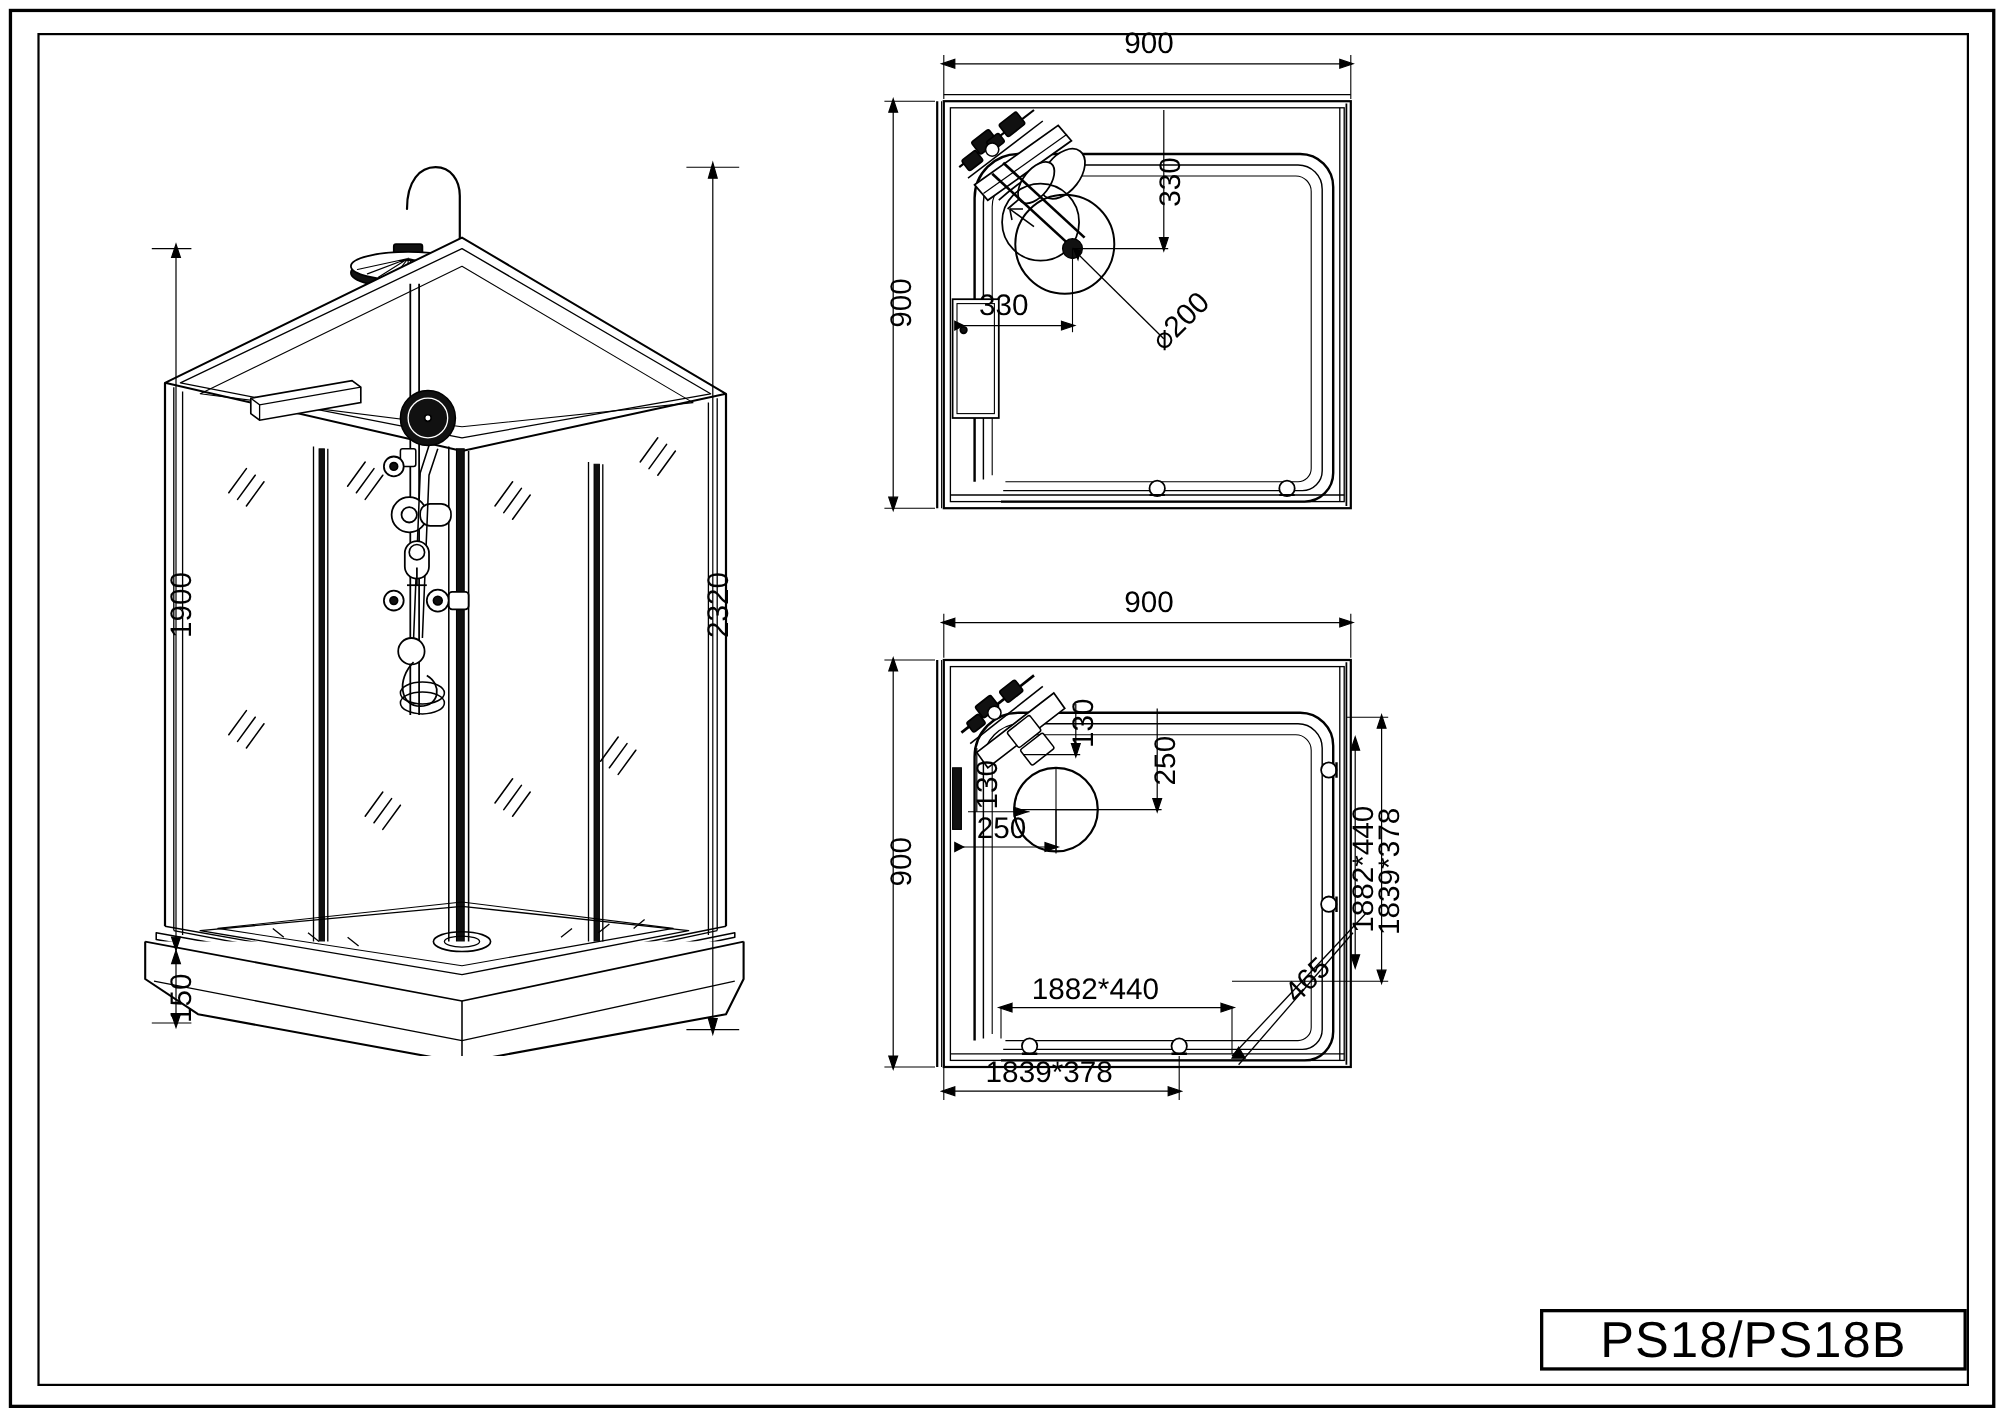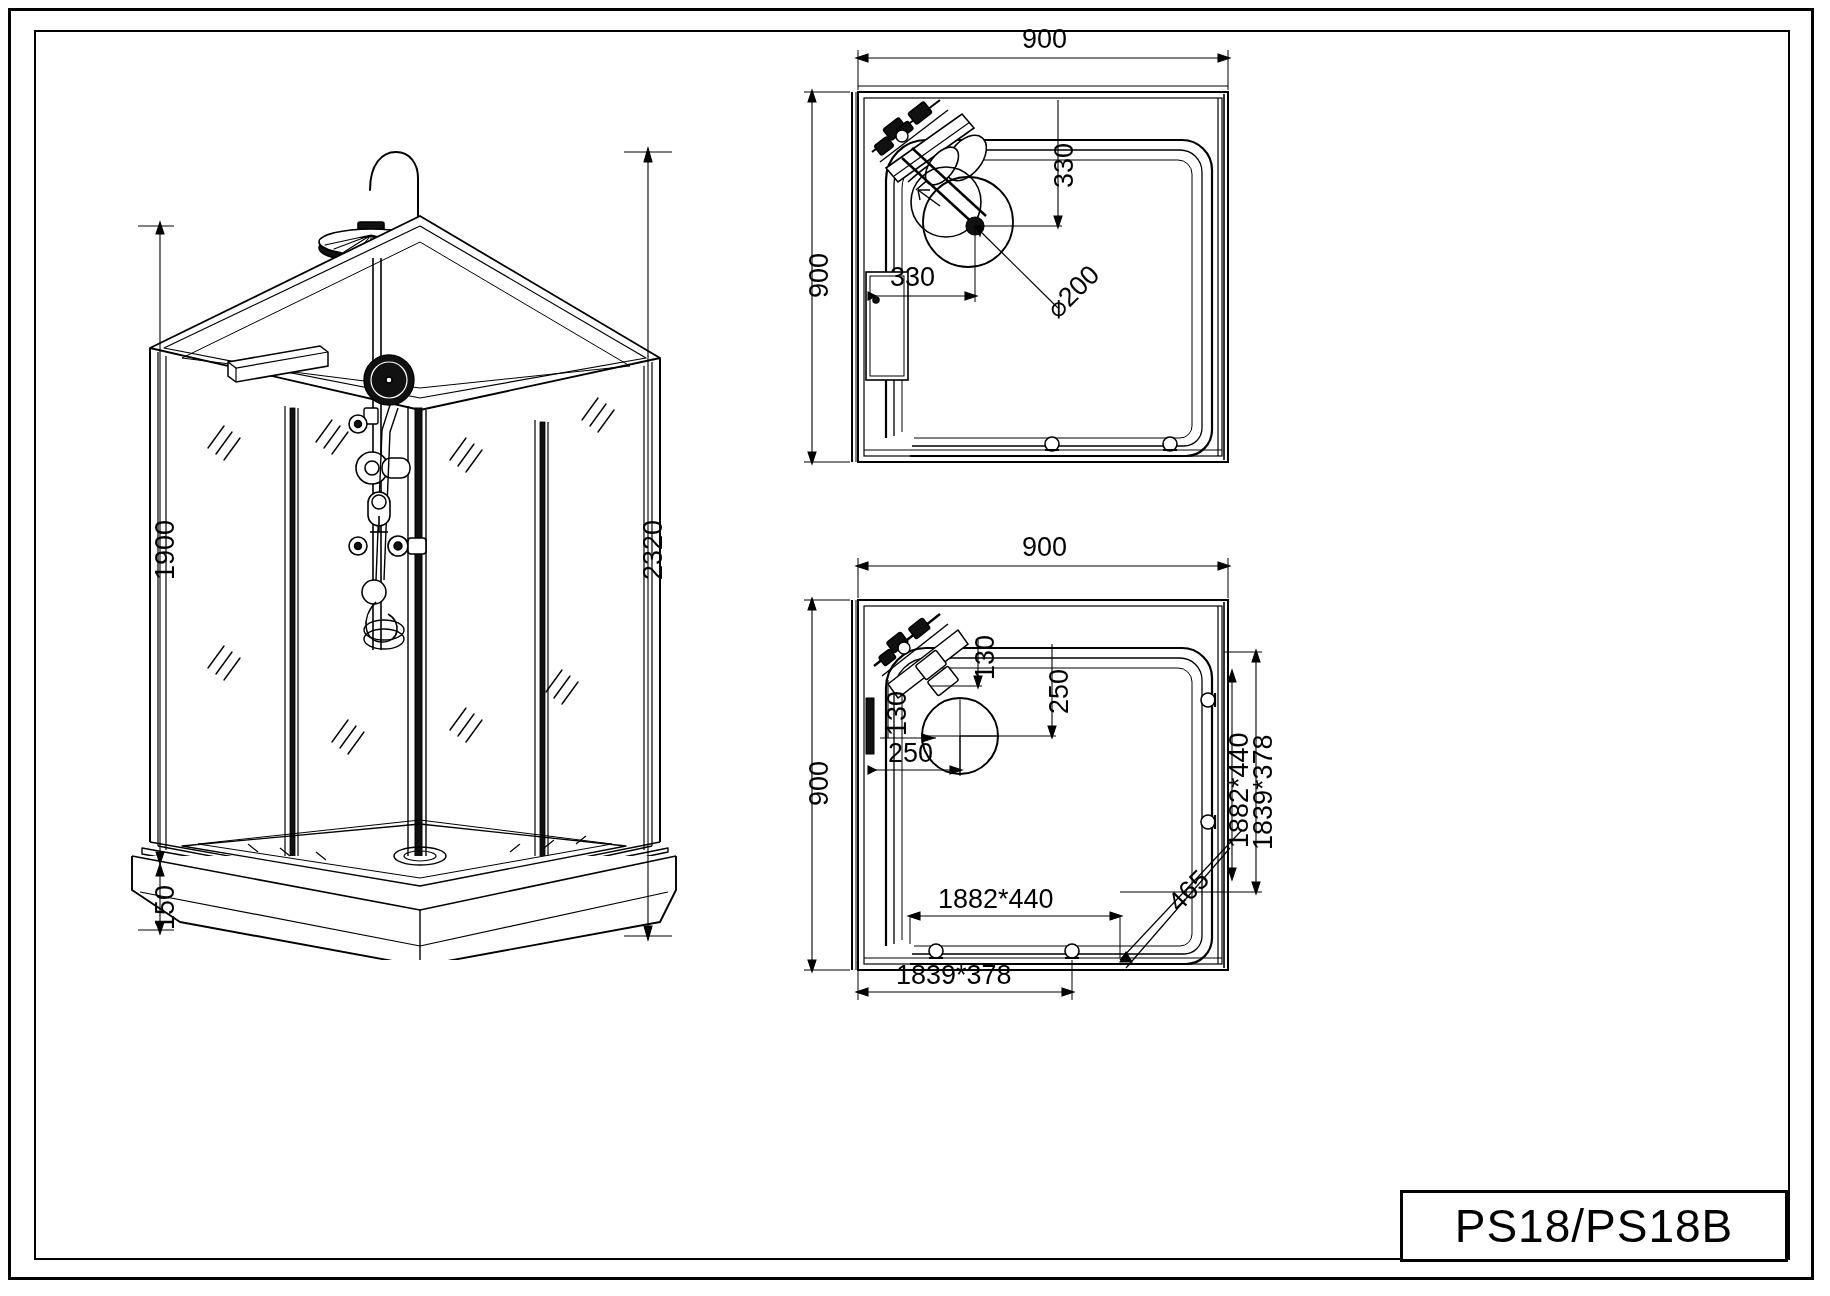--- a/index.html
+++ b/index.html
@@ -5,21 +5,21 @@
 <style>
   html,body{margin:0;padding:0;background:#ffffff;}
   body{font-family:"Liberation Sans",sans-serif;}
   #sheet{position:relative;width:1830px;height:1296px;background:#ffffff;overflow:hidden;}
   #border-outer{position:absolute;left:8px;top:8px;width:1806px;height:1272px;border:3px solid #000;box-sizing:border-box;}
   #border-inner{position:absolute;left:34px;top:30px;width:1756px;height:1230px;border:2px solid #000;box-sizing:border-box;}
   .view{position:absolute;}
   .dimtext{position:absolute;font-family:"Liberation Sans",sans-serif;font-size:27px;color:#000;white-space:nowrap;letter-spacing:0px;}
   .dimtext.vert{transform-origin:0 0;transform:rotate(-90deg);}
   .dimtext.rot45{transform-origin:0 0;transform:rotate(-45deg);}
-  #titleblock{position:absolute;left:1400px;top:1190px;width:388px;height:72px;border:3px solid #000;box-sizing:border-box;background:#fff;display:flex;align-items:center;justify-content:center;}
+  #titleblock{position:absolute;left:1400px;top:1190px;width:388px;height:56px;border:3px solid #000;box-sizing:border-box;background:#fff;display:flex;align-items:center;justify-content:center;}
   #titleblock .tb-text{font-size:46px;font-family:"Liberation Sans",sans-serif;color:#000;letter-spacing:1px;}
   svg{display:block;}
   .ln{stroke:#000;fill:none;}
 </style>
 </head>
 <body>
 
 <div id="sheet">
 
   <div id="border-outer"></div>

